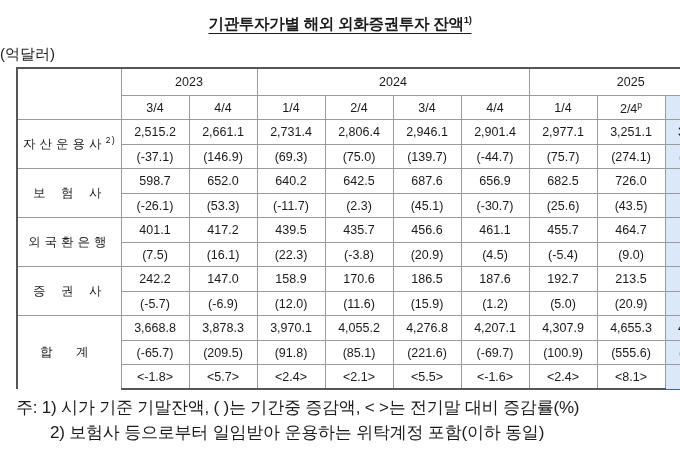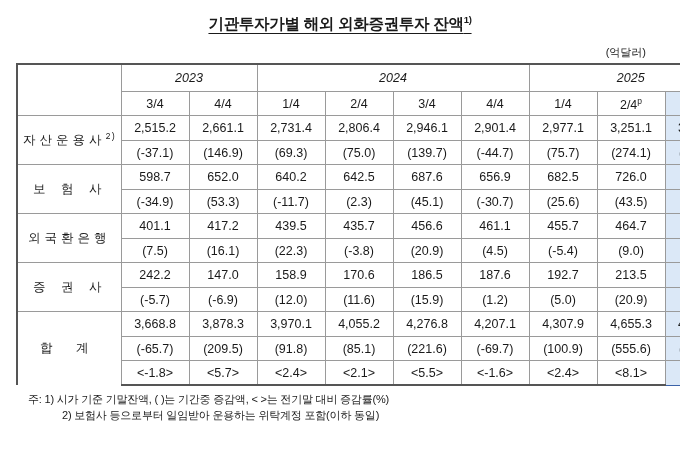--- a/index.html
+++ b/index.html
@@ -29,23 +29,22 @@
     text-decoration: underline;
     text-underline-offset: 4px;
   }
   .title sup {
     font-size: 9.5px;
     font-weight: bold;
     text-decoration: none;
     vertical-align: super;
   }
   .unit {
-    text-align: right;
-    font-size: 11px;
-    padding-right: 34px;
+    font-size: 15px;
+    padding-right: 18px;
     padding-top: 10px;
     padding-bottom: 3px;
   }
   table.main {
     border-collapse: collapse;
     width: 648px;
     margin: 0 16px;
     table-layout: fixed;
   }
   table.main td, table.main th {
@@ -60,21 +59,20 @@
   .outer-bottom { border-bottom: 2px solid #555 !important; }
   .outer-left { border-left: 2px solid #555 !important; }
   .outer-right { border-right: 2px solid #555 !important; }
 
   th.corner {
     width: 104px;
   }
   th.yr {
     height: 26px;
     font-size: 13px;
-    font-style: italic;
   }
   th.qt {
     height: 23px;
     font-size: 12.5px;
   }
   th.qt sup, th.sel sup {
     font-size: 8.5px;
     vertical-align: super;
   }
   th.sel {
@@ -124,22 +122,22 @@
   .hl-left { border-left: 1.6px solid #3b62a8 !important; }
   .hl-top { border-top: 1.6px solid #3b62a8 !important; }
   .hl-bot { border-bottom: 1.6px solid #3b62a8 !important; }
   .total-lbl {
     font-size: 13px;
     letter-spacing: 10px;
     padding-left: 14px;
     text-align: left;
   }
   .notes {
-    font-size: 11px;
-    margin: 6px 16px 0 28px;
+    font-size: 17px;
+    margin: 6px 16px 0 16px;
     line-height: 1.45;
     letter-spacing: -0.2px;
   }
   .notes .n-line {
     white-space: nowrap;
   }
   .notes .indent {
     padding-left: 34px;
   }
 </style>
@@ -218,21 +216,21 @@
         <td class="val">652.0</td>
         <td class="val">640.2</td>
         <td class="val">642.5</td>
         <td class="val">687.6</td>
         <td class="val">656.9</td>
         <td class="val">682.5</td>
         <td class="val">726.0</td>
         <td class="val hl hl-left outer-right">759.5</td>
       </tr>
       <tr>
-        <td class="sub">(-34.9)</td>
+        <td class="sub">(-26.1)</td>
         <td class="sub">(53.3)</td>
         <td class="sub">(-11.7)</td>
         <td class="sub">(2.3)</td>
         <td class="sub">(45.1)</td>
         <td class="sub">(-30.7)</td>
         <td class="sub">(25.6)</td>
         <td class="sub">(43.5)</td>
         <td class="sub hl hl-left outer-right">(33.6)</td>
       </tr>
 

